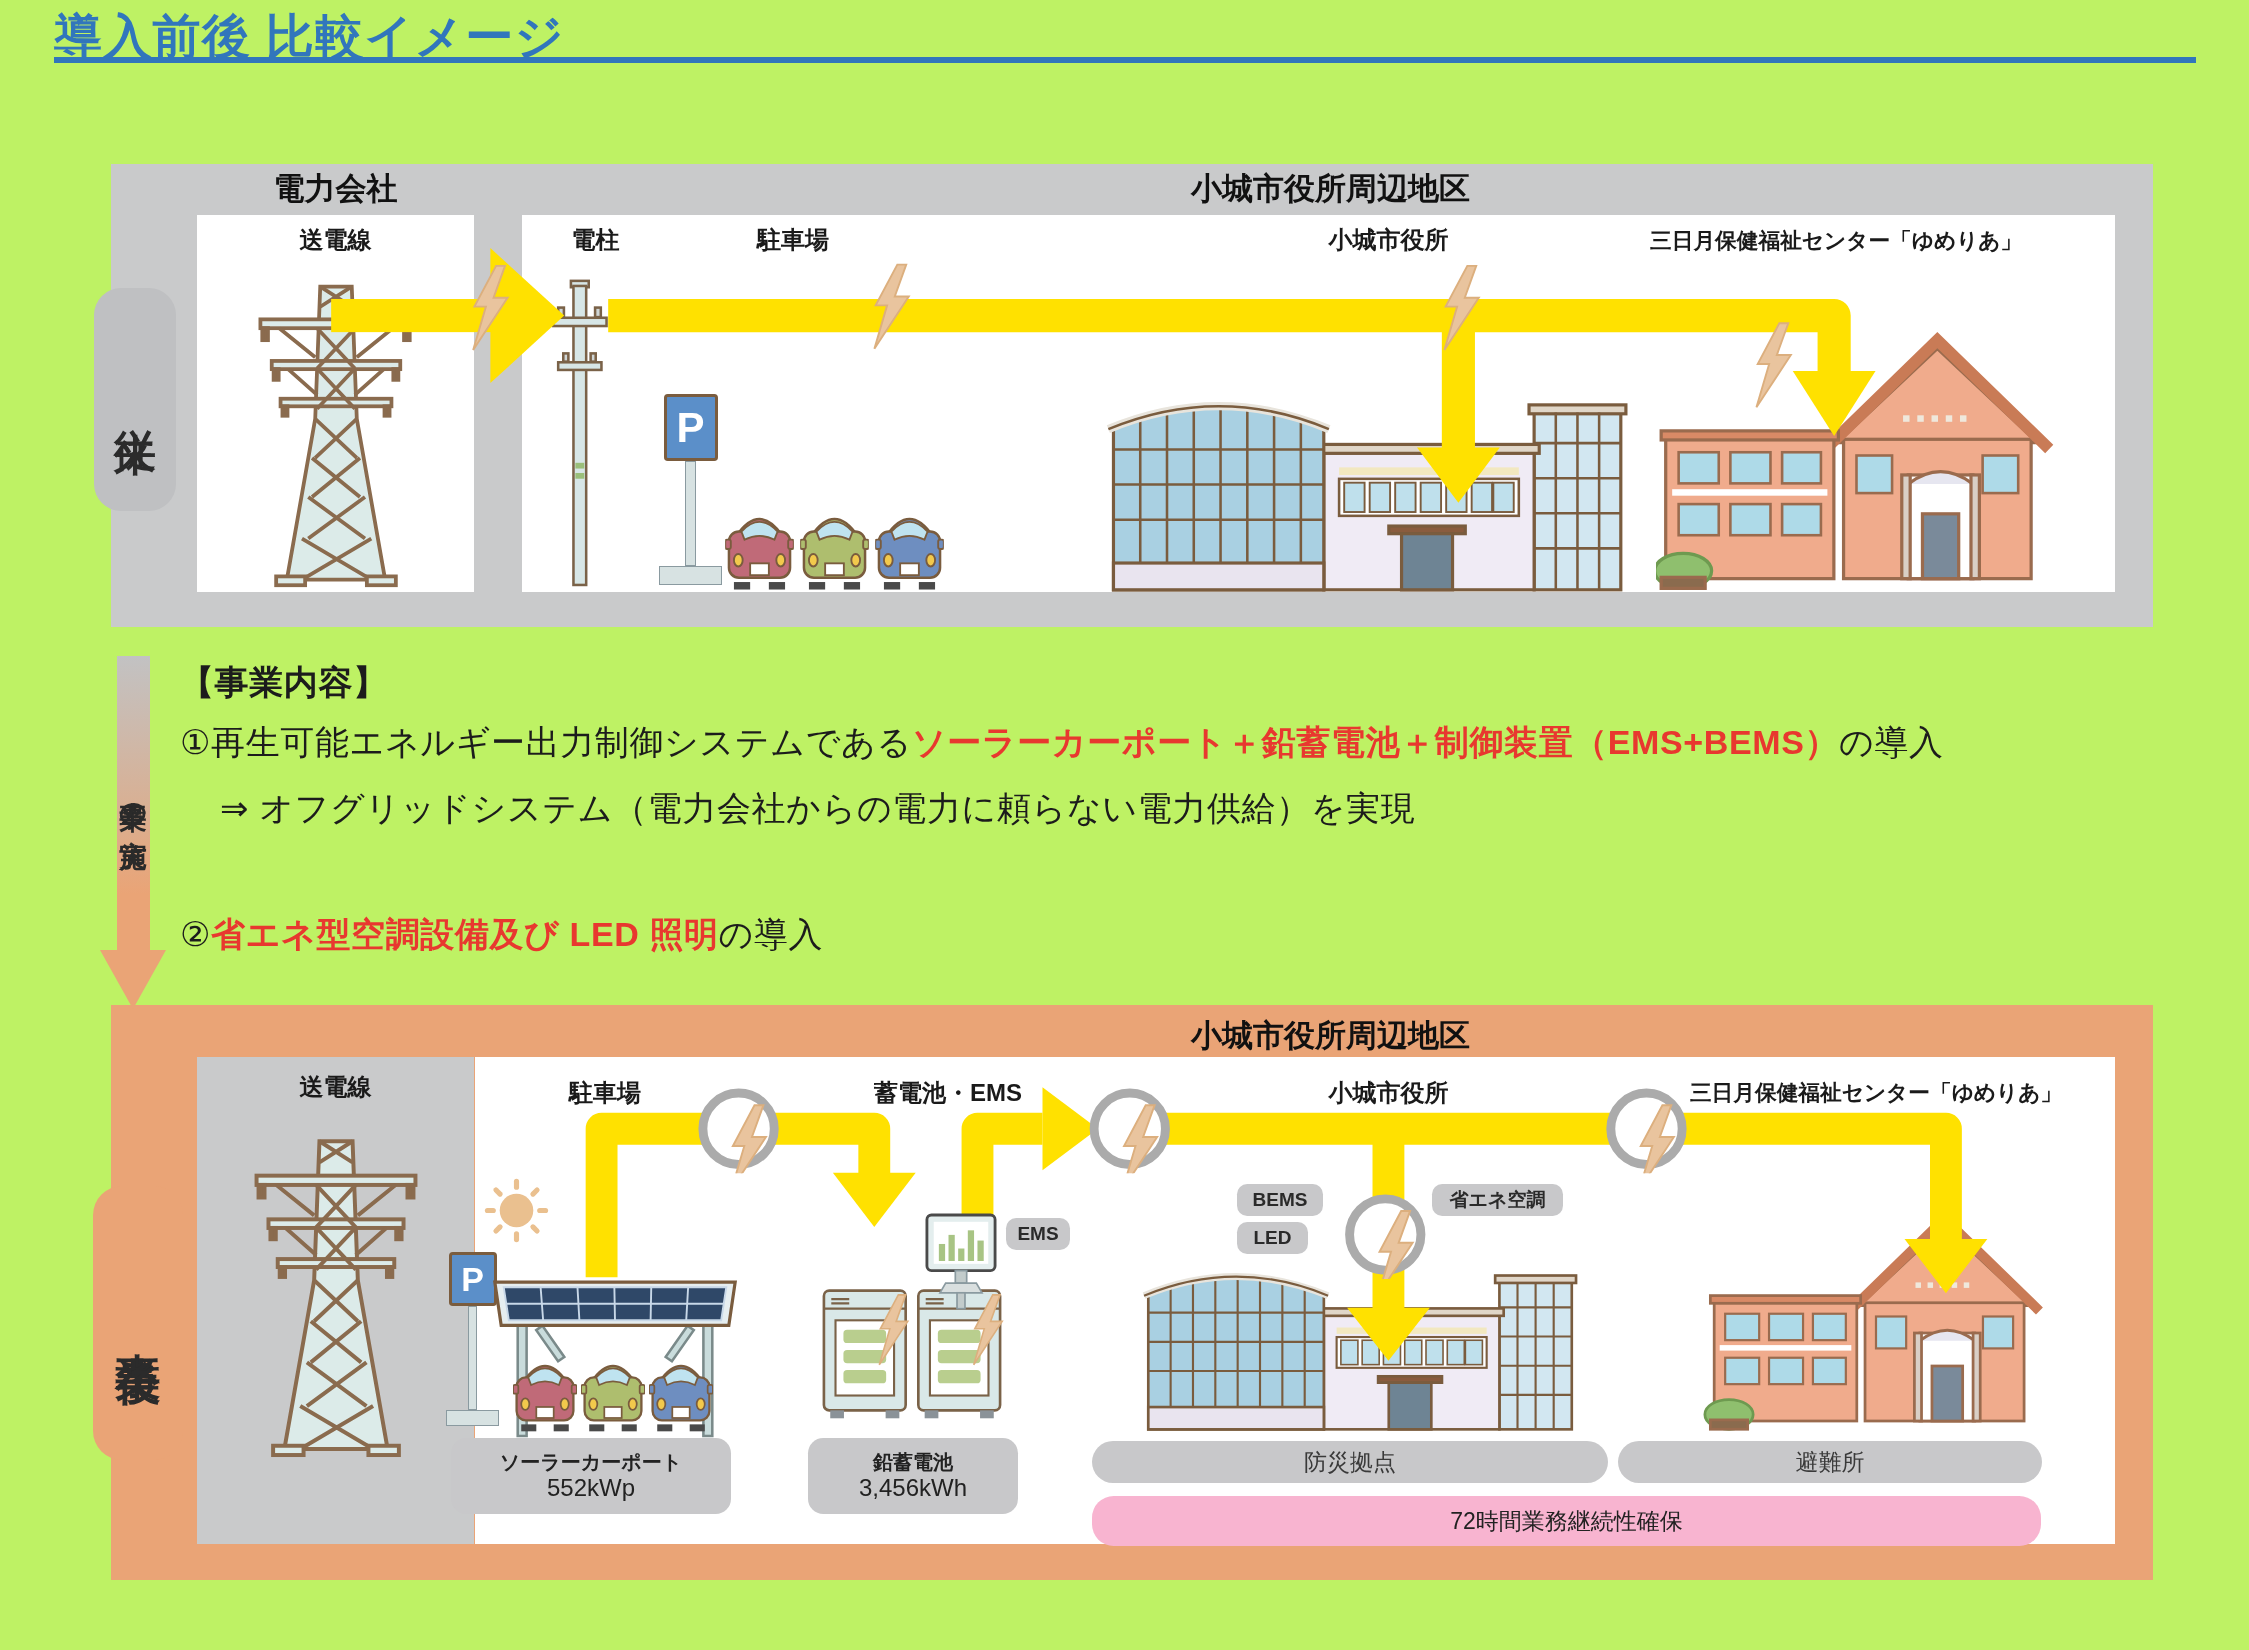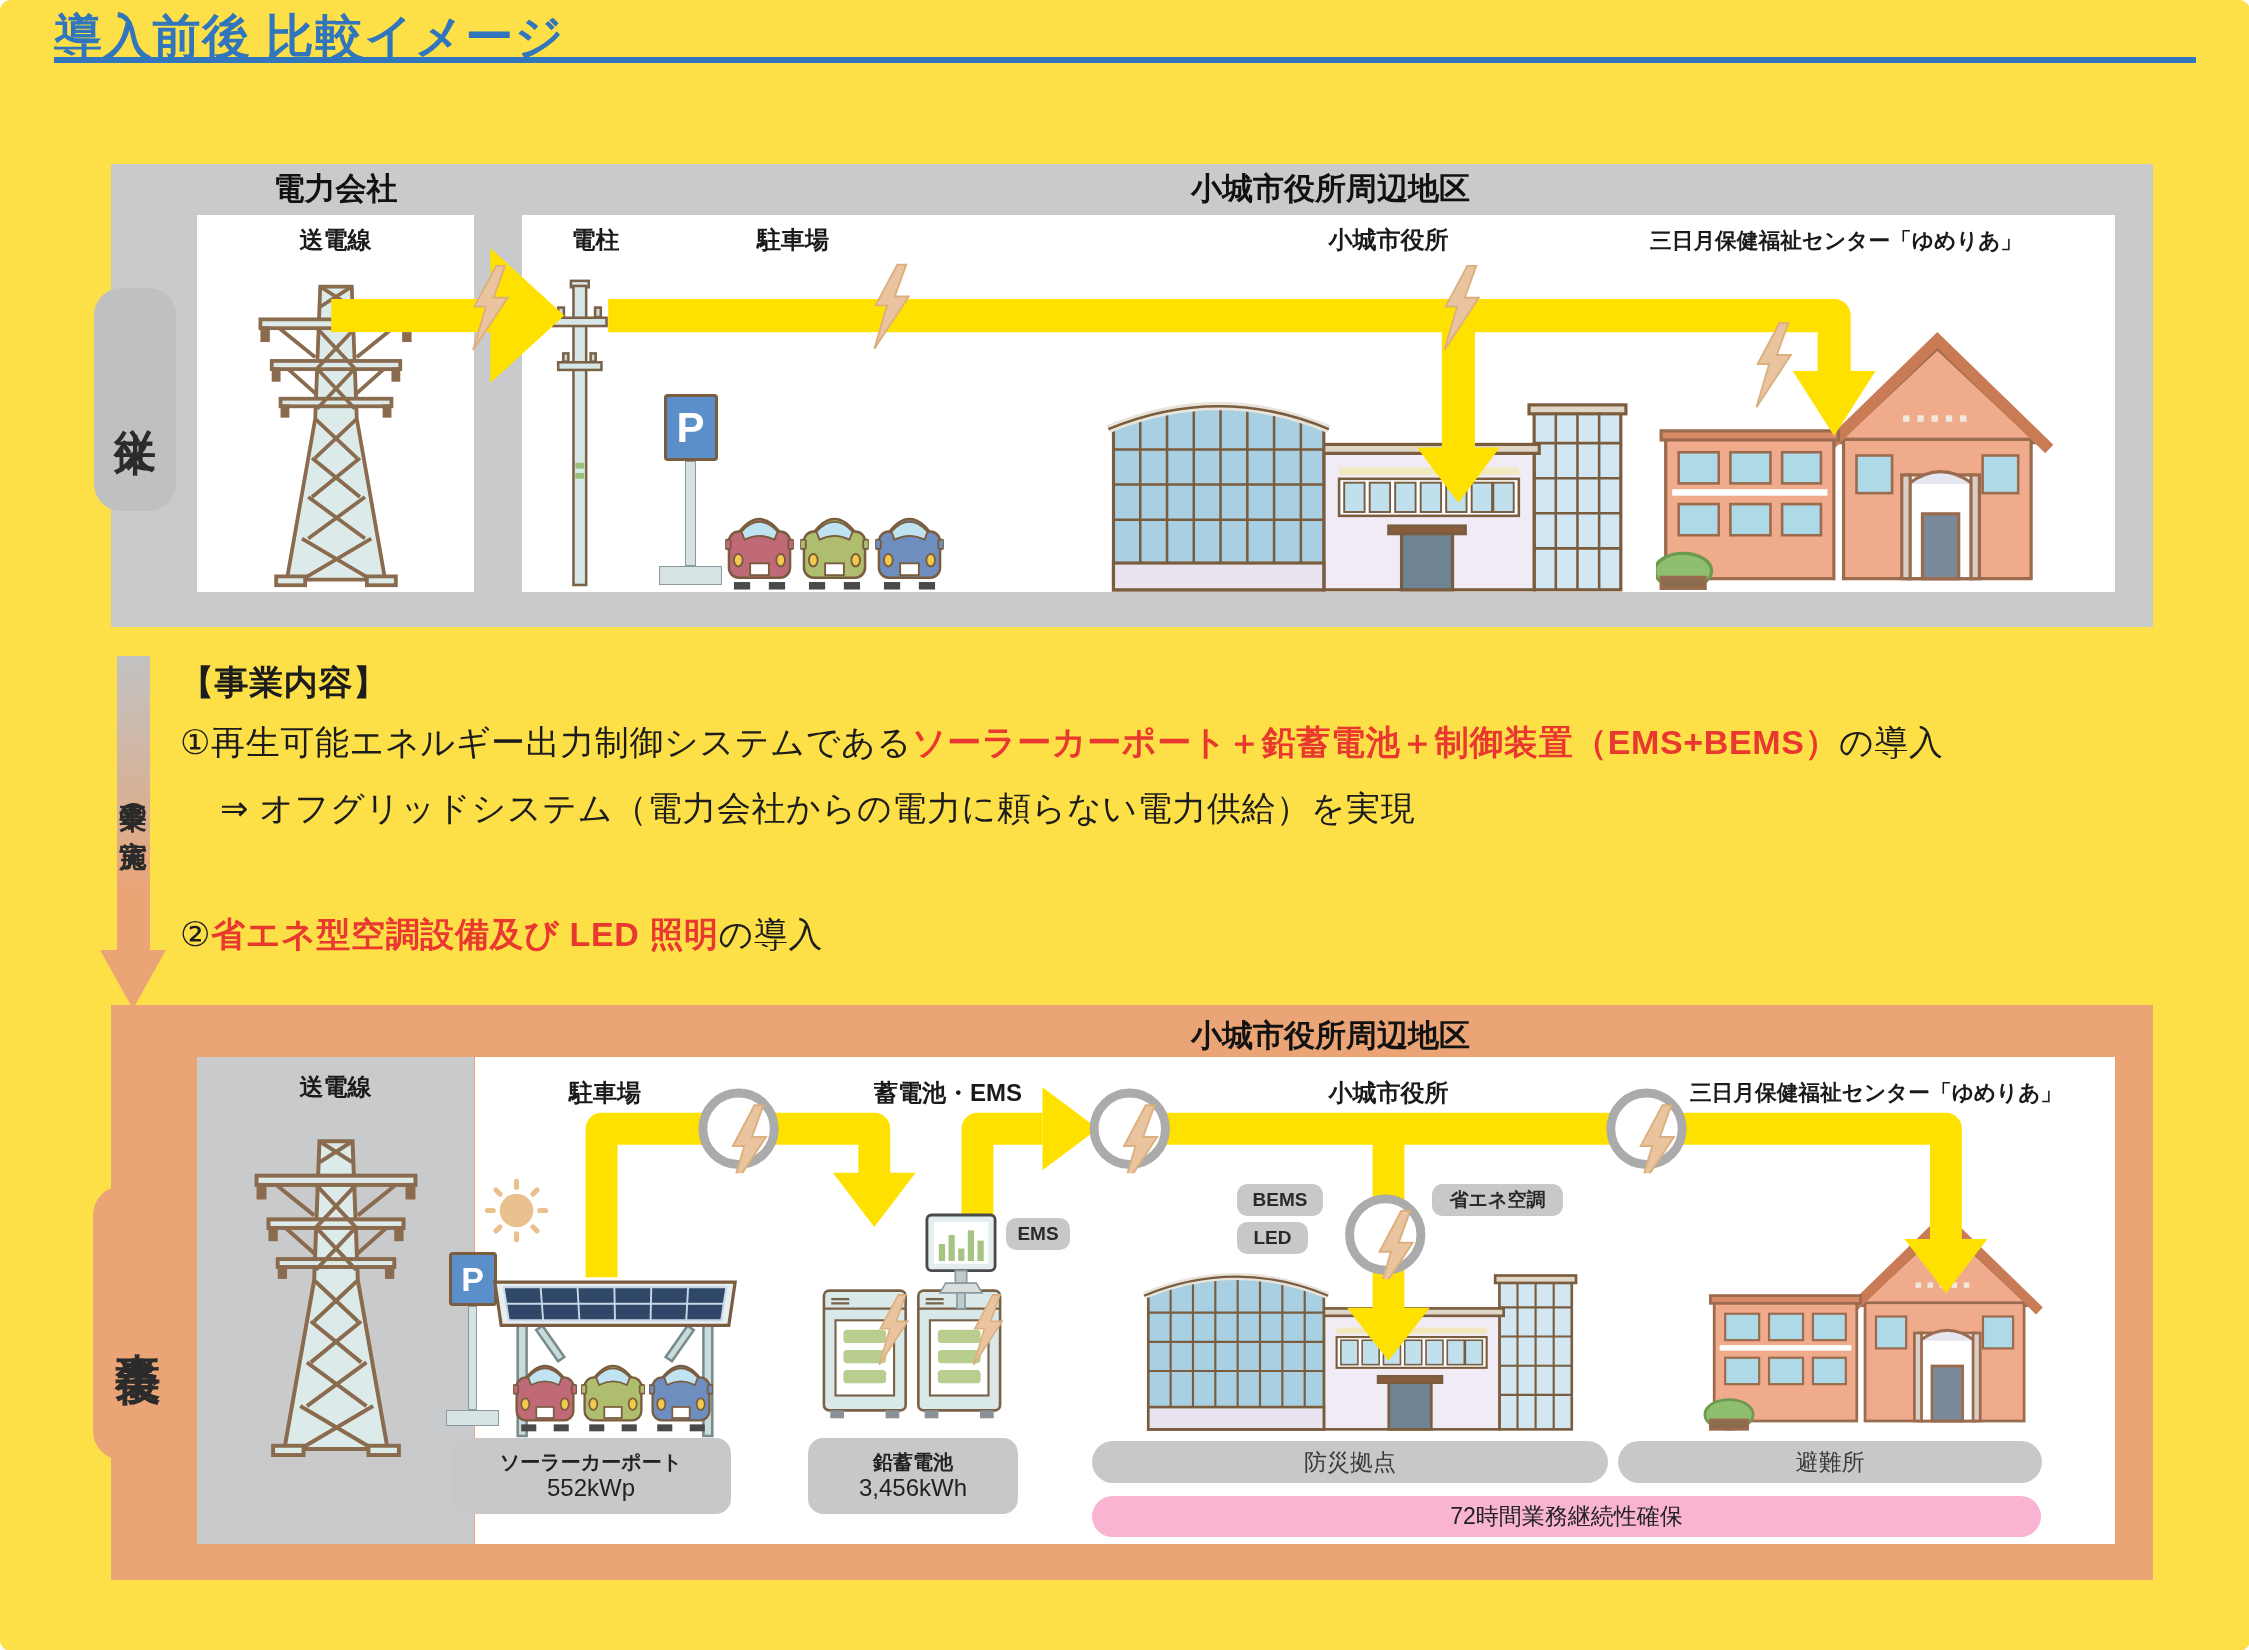--- a/index.html
+++ b/index.html
@@ -1,17 +1,17 @@
 <!DOCTYPE html>
 <html style="font-size:10.2px"><head>
 <meta charset="utf-8">
 <style>
   html,body{margin:0;padding:0;background:#ffffff;}
-  #stage{position:relative;width:2250px;height:1651px;background:#fde047;overflow:hidden;
-         font-family:"Liberation Sans","DejaVu Sans",sans-serif;color:#1c1c1c;border-radius:11px;}
+  #stage{position:relative;width:2250px;height:1651px;background:#bef264;overflow:hidden;
+         font-family:"Liberation Sans","DejaVu Sans",sans-serif;color:#1c1c1c;}
   .abs{position:absolute;}
   .noptr{pointer-events:none;}
   
   .page-title{font-size:48px;font-weight:900;color:#3176BC;letter-spacing:1.3px;white-space:nowrap;}
   .title-rule{background:#3176BC;height:6.4px;}
   
   .before-box{background:#C9CACB;}
   .after-box{background:#EAA476;}
   .panel-white{background:#ffffff;}
   .panel-gray{background:#C9CACB;}
@@ -376,21 +376,21 @@
     <div class="nm">ソーラーカーポート</div>
     <div class="cp">552kWp</div>
   </div>
   <div class="abs capbox" style="left:808px;top:1438px;width:210px;height:76px;">
     <div class="nm">鉛蓄電池</div>
     <div class="cp">3,456kWh</div>
   </div>
 
   <div class="abs bar bar-gray" style="left:1092px;top:1441px;width:516px;height:42px;">防災拠点</div>
   <div class="abs bar bar-gray" style="left:1618px;top:1441px;width:424px;height:42px;">避難所</div>
-  <div class="abs bar bar-pink" style="left:1092px;top:1496px;width:949px;height:41px;">72時間業務継続性確保</div>
+  <div class="abs bar bar-pink" style="left:1092px;top:1496px;width:949px;height:50px;">72時間業務継続性確保</div>
 
   <div class="abs side-lbl side-after" style="left:93px;top:1186px;width:90px;height:274px;">事業後</div>
 
   <div class="abs proj-arrow-shaft" style="left:117px;top:656px;height:297px;"></div>
   <div class="abs proj-arrow-head" style="left:100px;top:950px;"></div>
   <div class="abs proj-arrow-lbl" style="left:112px;top:666px;width:42px;height:274px;">事業の実施</div>
 
   <div class="abs tline w5" style="left:180px;top:660px;font-weight:600;">【事業内容】</div>
   <div class="abs tline" style="left:180px;top:720px;">
     <span class="w5">①再生可能エネルギー出力制御システムである</span><span class="red">ソーラーカーポート＋鉛蓄電池＋制御装置（EMS+BEMS）</span><span class="w5">の導入</span>

